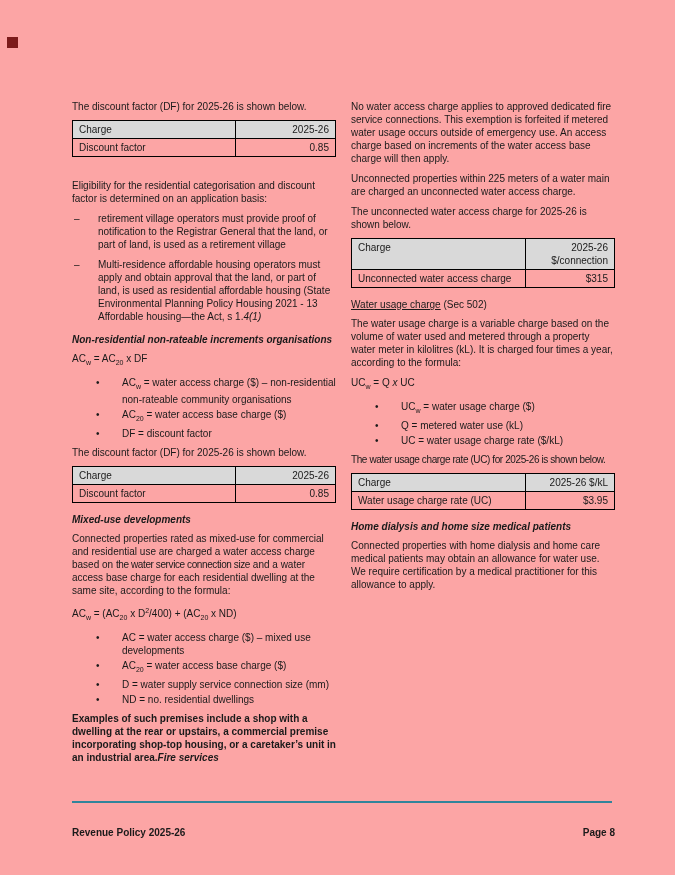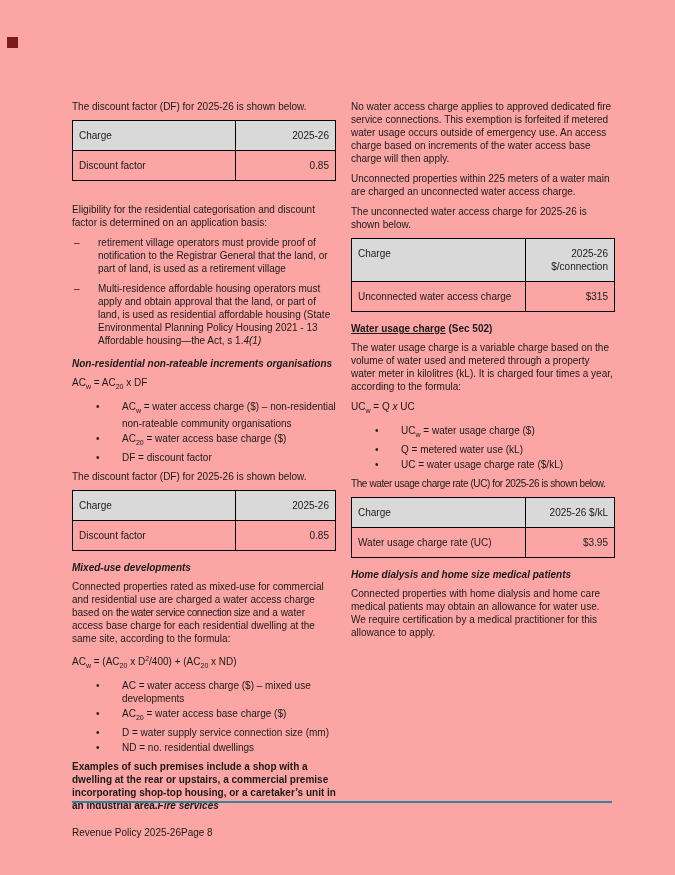--- a/index.html
+++ b/index.html
@@ -6,45 +6,45 @@
   .page{
     position:relative;width:675px;height:875px;background:#fca5a5;
     font-family:"Liberation Sans",sans-serif;font-size:10px;line-height:13px;color:#1a1a1a;
     overflow:hidden;
   }
   .corner-marker{position:absolute;left:7px;top:37px;width:11px;height:11px;}
   .columns{position:absolute;left:72px;top:100px;width:543px;display:flex;gap:15px;}
   .col{width:264px;}
   p{margin:0 0 7px 0;}
   .h{font-weight:bold;font-style:italic;margin:10px 0 6px 0;}
-  .h-underline{font-weight:bold;font-style:normal;margin:10px 0 6px 0;}
+  .h-underline{font-weight:normal;font-style:normal;margin:10px 0 6px 0;}
   .h-underline .u{text-decoration:underline;}
   .formula{margin:2px 0 7px 0;}
   sub{font-size:7px;}
   sup{font-size:7px;}
   .it{font-style:italic;}
   .bold{font-weight:bold;}
   .condensed{letter-spacing:-0.4px;}
   table{border-collapse:collapse;width:100%;margin:4px 0 10px 0;}
   .mb-lg{margin-bottom:22px;}
-  th,td{border:1px solid #000;padding:8px 6px;font-weight:normal;text-align:left;vertical-align:top;}
+  th,td{border:1px solid #000;padding:2px 6px;font-weight:normal;text-align:left;vertical-align:top;}
   th{background:#d9d9d9;}
   td.num,th.num{text-align:right;}
   .c1{width:62%;}
   .c2{width:38%;}
   .list{margin:0 0 7px 0;}
   .li{display:flex;margin:0 0 7px 0;}
   .li:last-child{margin-bottom:7px;}
   .dash-glyph{flex:0 0 24px;padding-left:2px;}
   .bullet-glyph{flex:0 0 26px;margin-left:24px;text-align:left;}
   .li-body{flex:1;}
   .bl .li{margin:0 0 2px 0;}
   .bl{margin-bottom:6px;}
   .rule{position:absolute;left:72px;top:801px;width:540px;height:2px;}
-  .footer{position:absolute;left:72px;top:826px;width:543px;display:flex;}
+  .footer{position:absolute;left:72px;top:826px;width:543px;display:flex;justify-content:space-between;font-weight:bold;}
 </style>
 </head>
 <body>
 
 <div class="page">
 
   <div class="corner-marker" style="background: rgb(123, 27, 27);"></div>
 
   <div class="columns">
 

